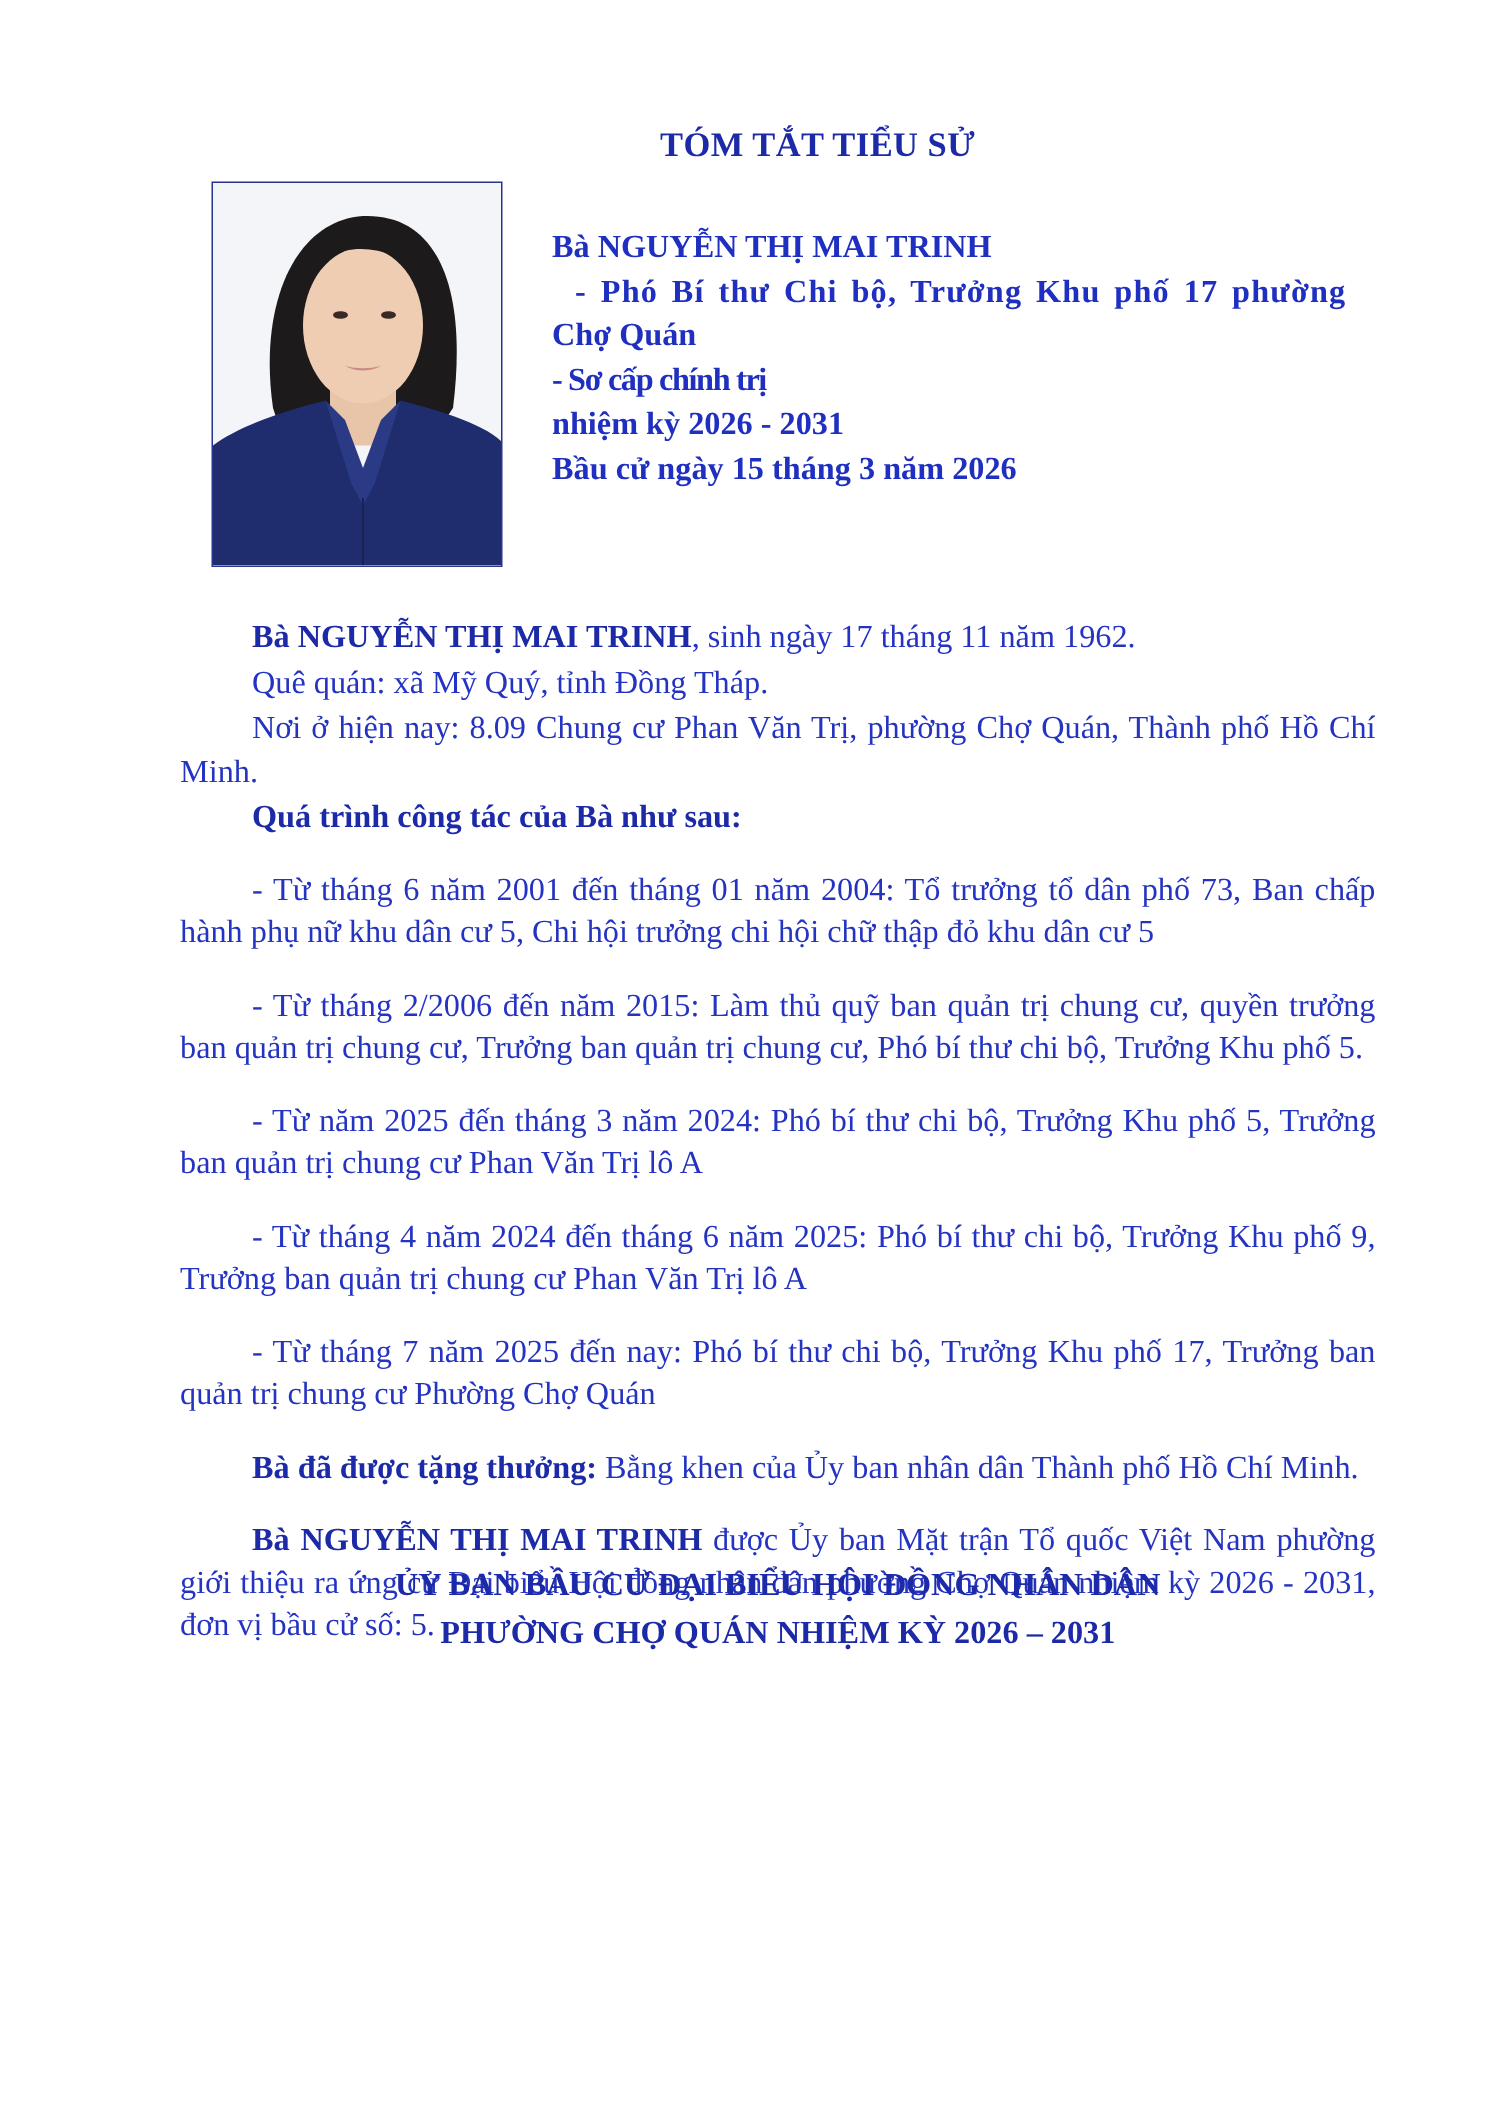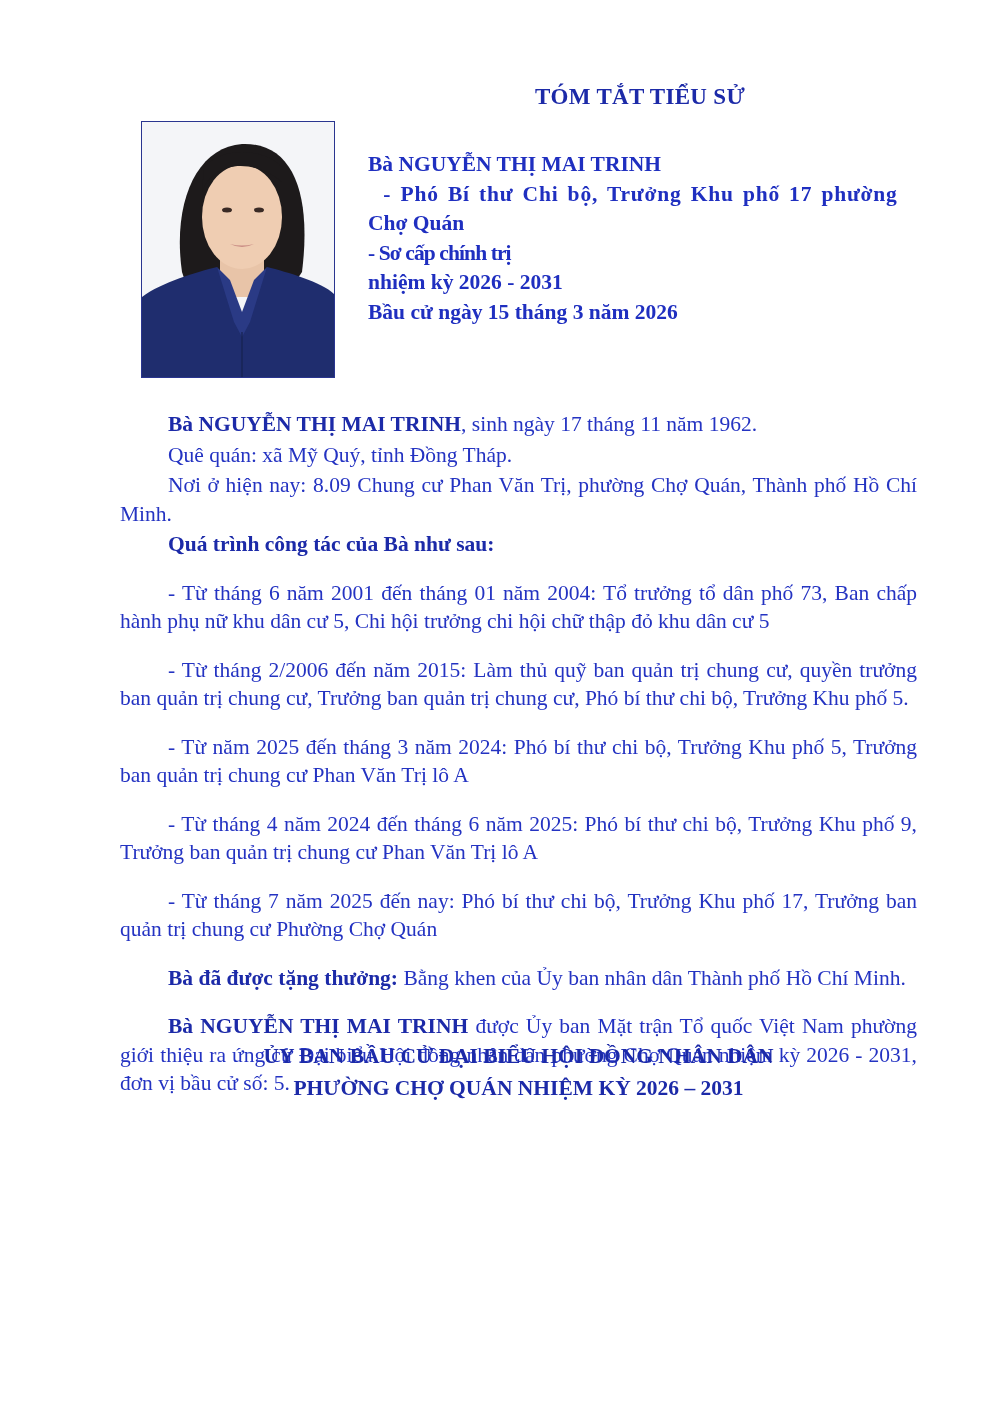--- a/index.html
+++ b/index.html
@@ -2,21 +2,21 @@
 <html><head>
   <meta charset="utf-8">
   <style>
     html, body { margin: 0; padding: 0; background: #ffffff; }
     body {
       width: 1000px; height: 1414px; position: relative; overflow: hidden;
       font-family: "Liberation Serif", "DejaVu Serif", serif;
       color: #1a2bb8;
     }
     .title {
-      position: absolute; left: 440px; top: 84px; width: 400px; text-align: center;
+      position: absolute; left: 440px; top: 84px; width: 400px; text-align: left;
       font-weight: bold; font-size: 23px; color: #1c2aa8; letter-spacing: 0.3px;
     }
     .photo {
       position: absolute; left: 141px; top: 121px; width: 192px; height: 255px;
       border: 1.5px solid #2a3590; background: #f6f7fa; overflow: hidden;
     }
     .photo svg { display: block; width: 100%; height: 100%; }
     .header-info {
       position: absolute; left: 368px; top: 150px; width: 545px;
       font-weight: bold; font-size: 21.5px; line-height: 29.5px; color: #1f2fc0;

